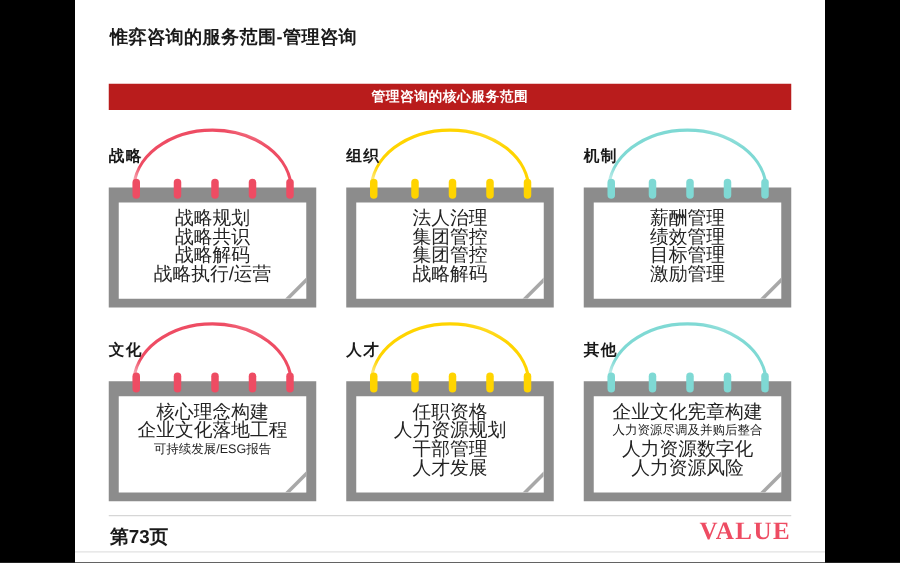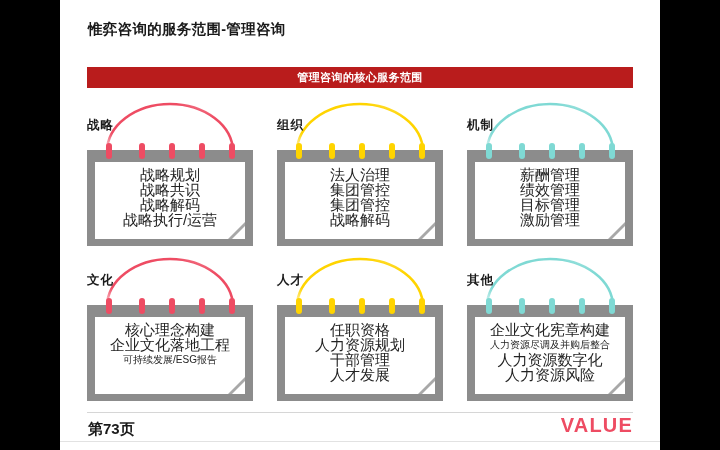--- a/index.html
+++ b/index.html
@@ -200,21 +200,21 @@
     left: 28px;
     top: 420px;
     font-size: 15px;
     font-weight: bold;
     color: #1a1a1a;
   }
   #brand {
     position: absolute;
     right: 27px;
     top: 414px;
-    font-family: Liberation Sans, sans-serif;
+    font-family: Liberation Serif, serif;
     font-size: 20px;
     font-weight: bold;
     color: #EE4C63;
     letter-spacing: 1.2px;
   }
   #bottom-rule {
     position: absolute;
     left: 0px;
     top: 441px;
     width: 600px;

